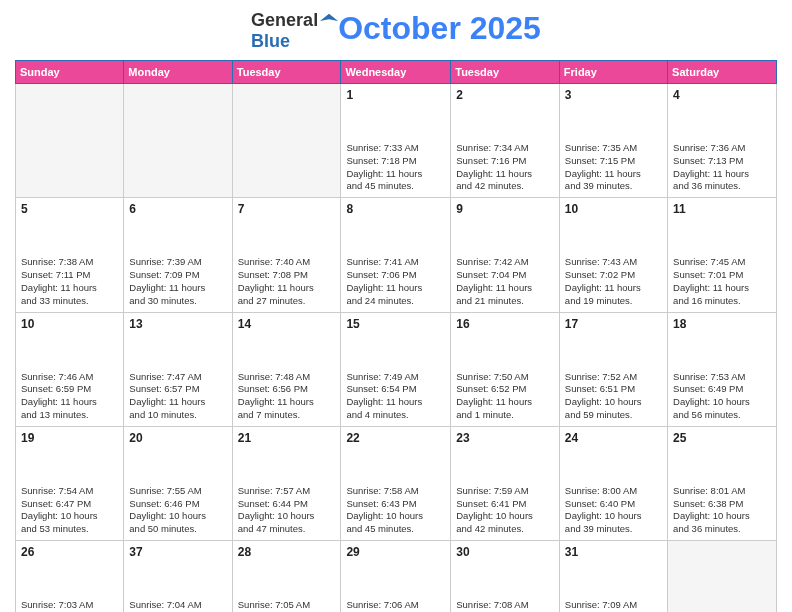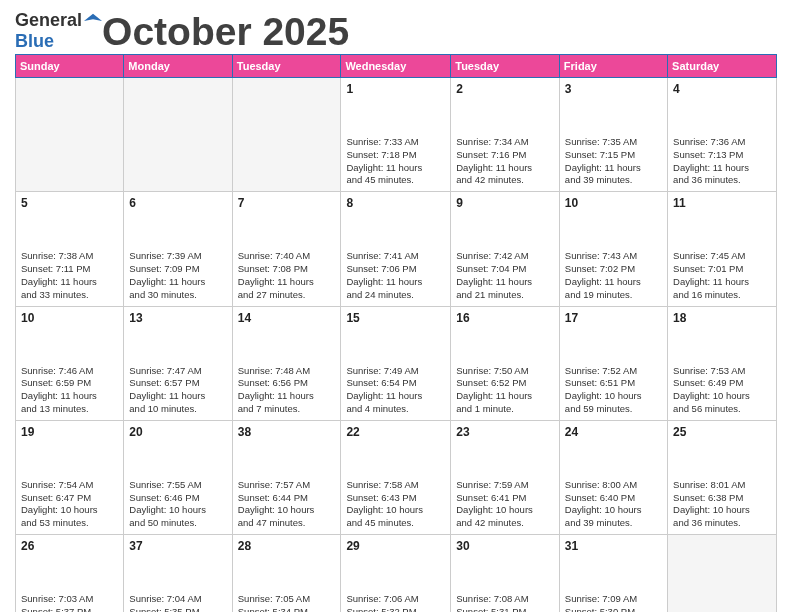--- a/index.html
+++ b/index.html
@@ -10,40 +10,41 @@
       height: 612px;
       overflow: hidden;
     }
     .page {
       width: 792px;
       height: 612px;
       padding: 10px 15px;
     }
     .header {
       display: flex;
-      justify-content: flex-start;
+      justify-content: center;
       align-items: flex-start;
+      margin-bottom: 8px;
     }
     .logo {
       display: flex;
       align-items: center;
     }
     .logo-general { color: #333; }
     .logo-icon {
       width: 18px;
       height: 18px;
       margin-left: 2px;
     }
     .title-block {
       text-align: right;
     }
     .month-title {
-      font-size: 39px;
+      font-size: 32px;
       font-weight: bold;
-      color: #404040;
+      color: #3b82f6;
     }
     .location {
       font-size: 14px;
       color: #555;
     }
     .calendar {
       width: 100%;
       border-collapse: collapse;
       font-size: 10px;
     }
@@ -200,21 +201,21 @@
         <tr>
           <td>
             <div class="day-number">19</div>
             <div class="day-info">Sunrise: 7:54 AM<br>Sunset: 6:47 PM<br>Daylight: 10 hours<br>and 53 minutes.</div>
           </td>
           <td>
             <div class="day-number">20</div>
             <div class="day-info">Sunrise: 7:55 AM<br>Sunset: 6:46 PM<br>Daylight: 10 hours<br>and 50 minutes.</div>
           </td>
           <td>
-            <div class="day-number">38</div>
+            <div class="day-number">21</div>
             <div class="day-info">Sunrise: 7:57 AM<br>Sunset: 6:44 PM<br>Daylight: 10 hours<br>and 47 minutes.</div>
           </td>
           <td>
             <div class="day-number">22</div>
             <div class="day-info">Sunrise: 7:58 AM<br>Sunset: 6:43 PM<br>Daylight: 10 hours<br>and 45 minutes.</div>
           </td>
           <td>
             <div class="day-number">23</div>
             <div class="day-info">Sunrise: 7:59 AM<br>Sunset: 6:41 PM<br>Daylight: 10 hours<br>and 42 minutes.</div>
           </td>

